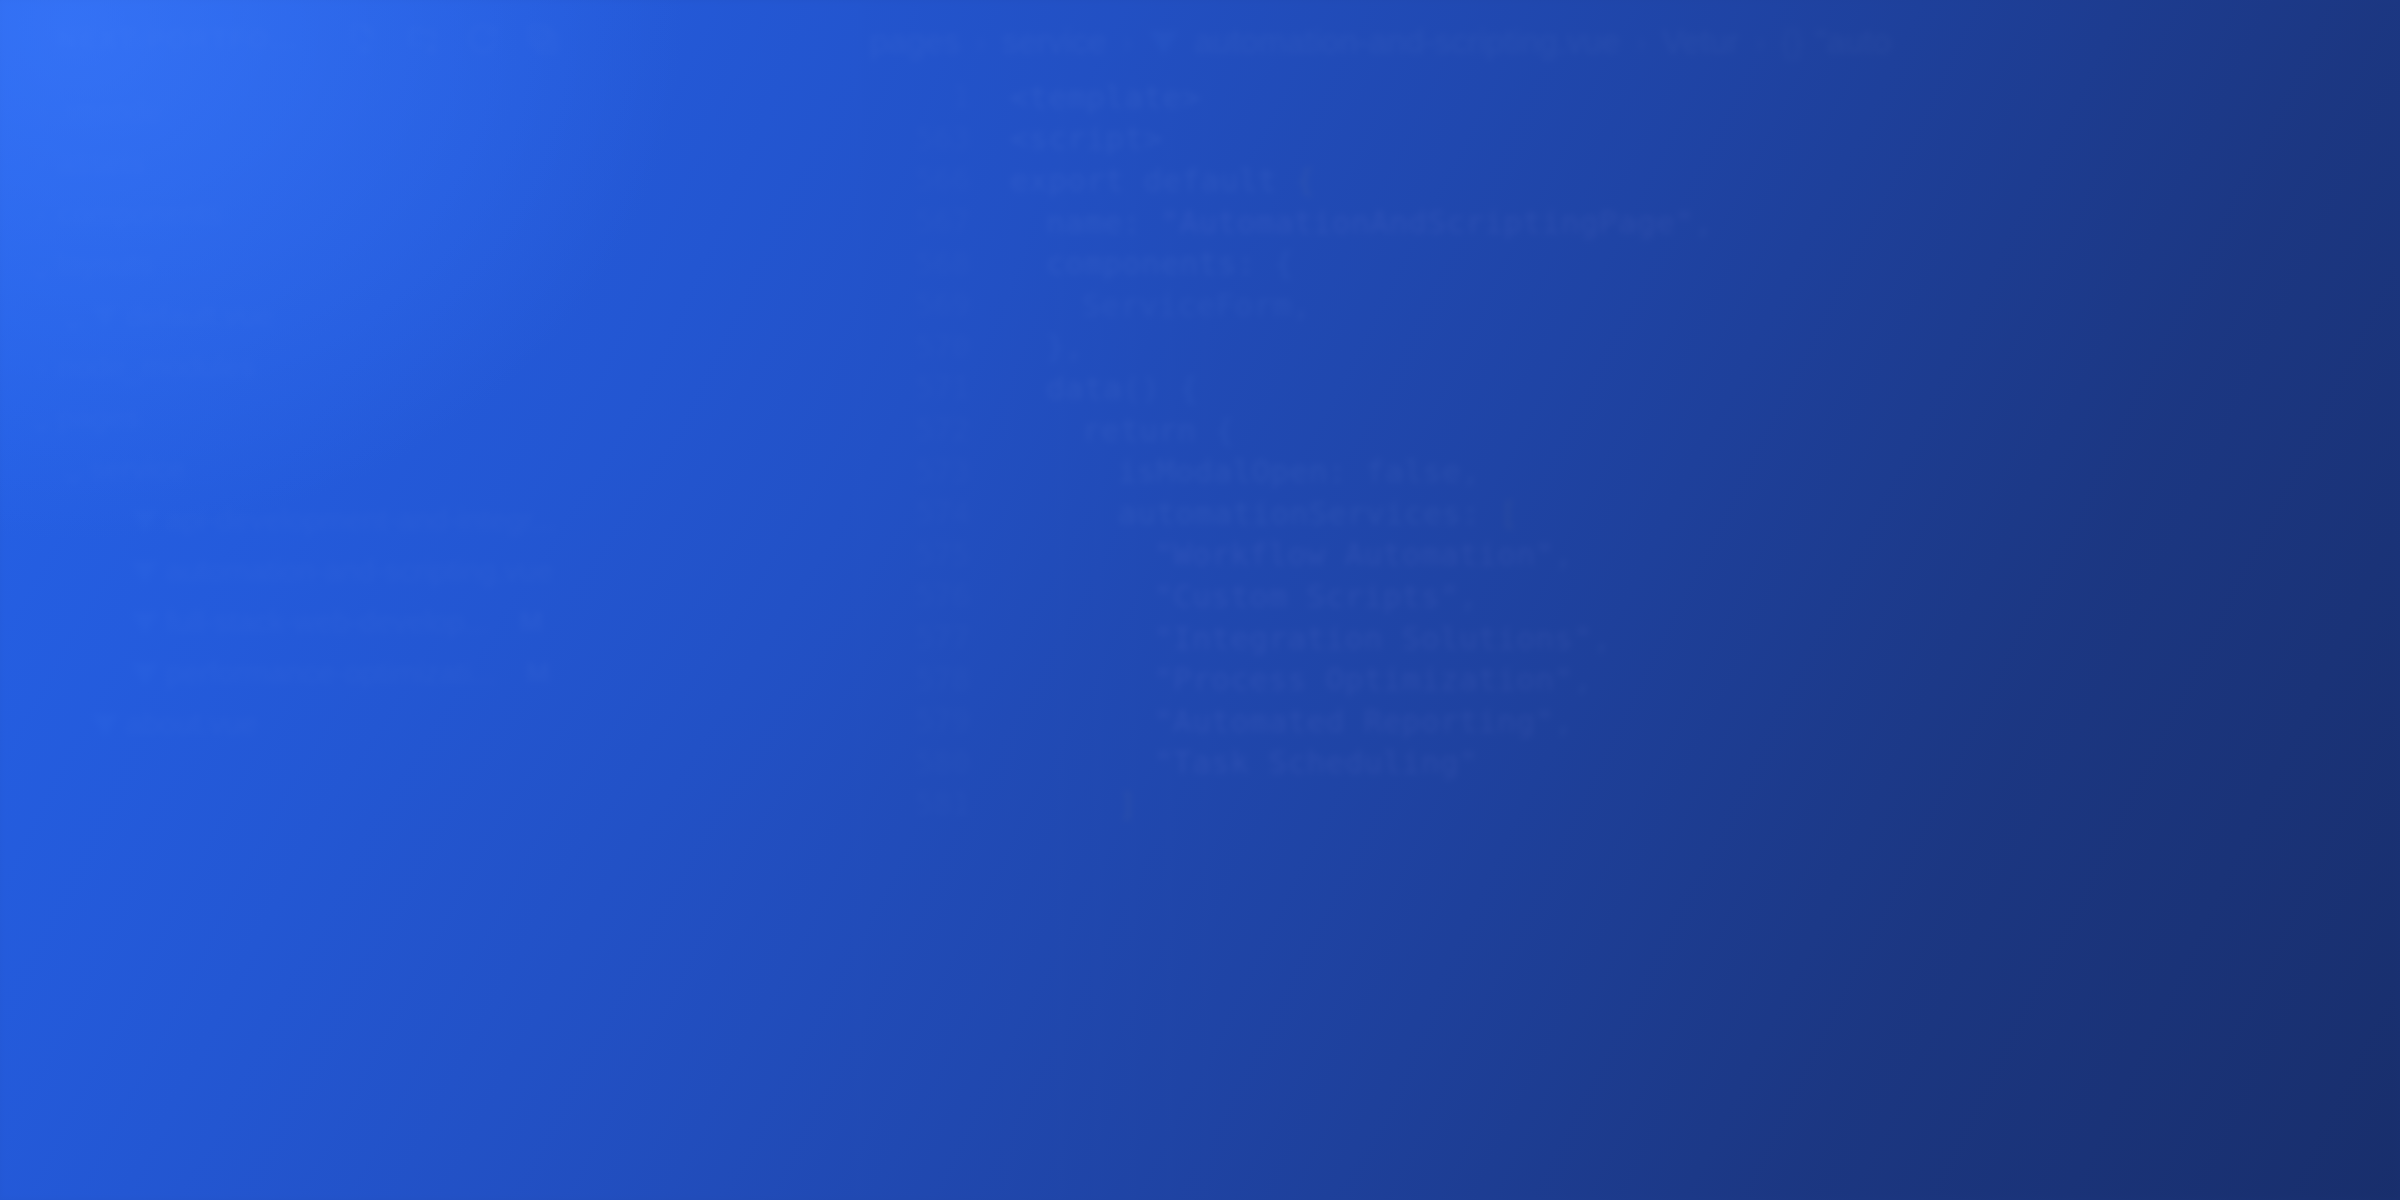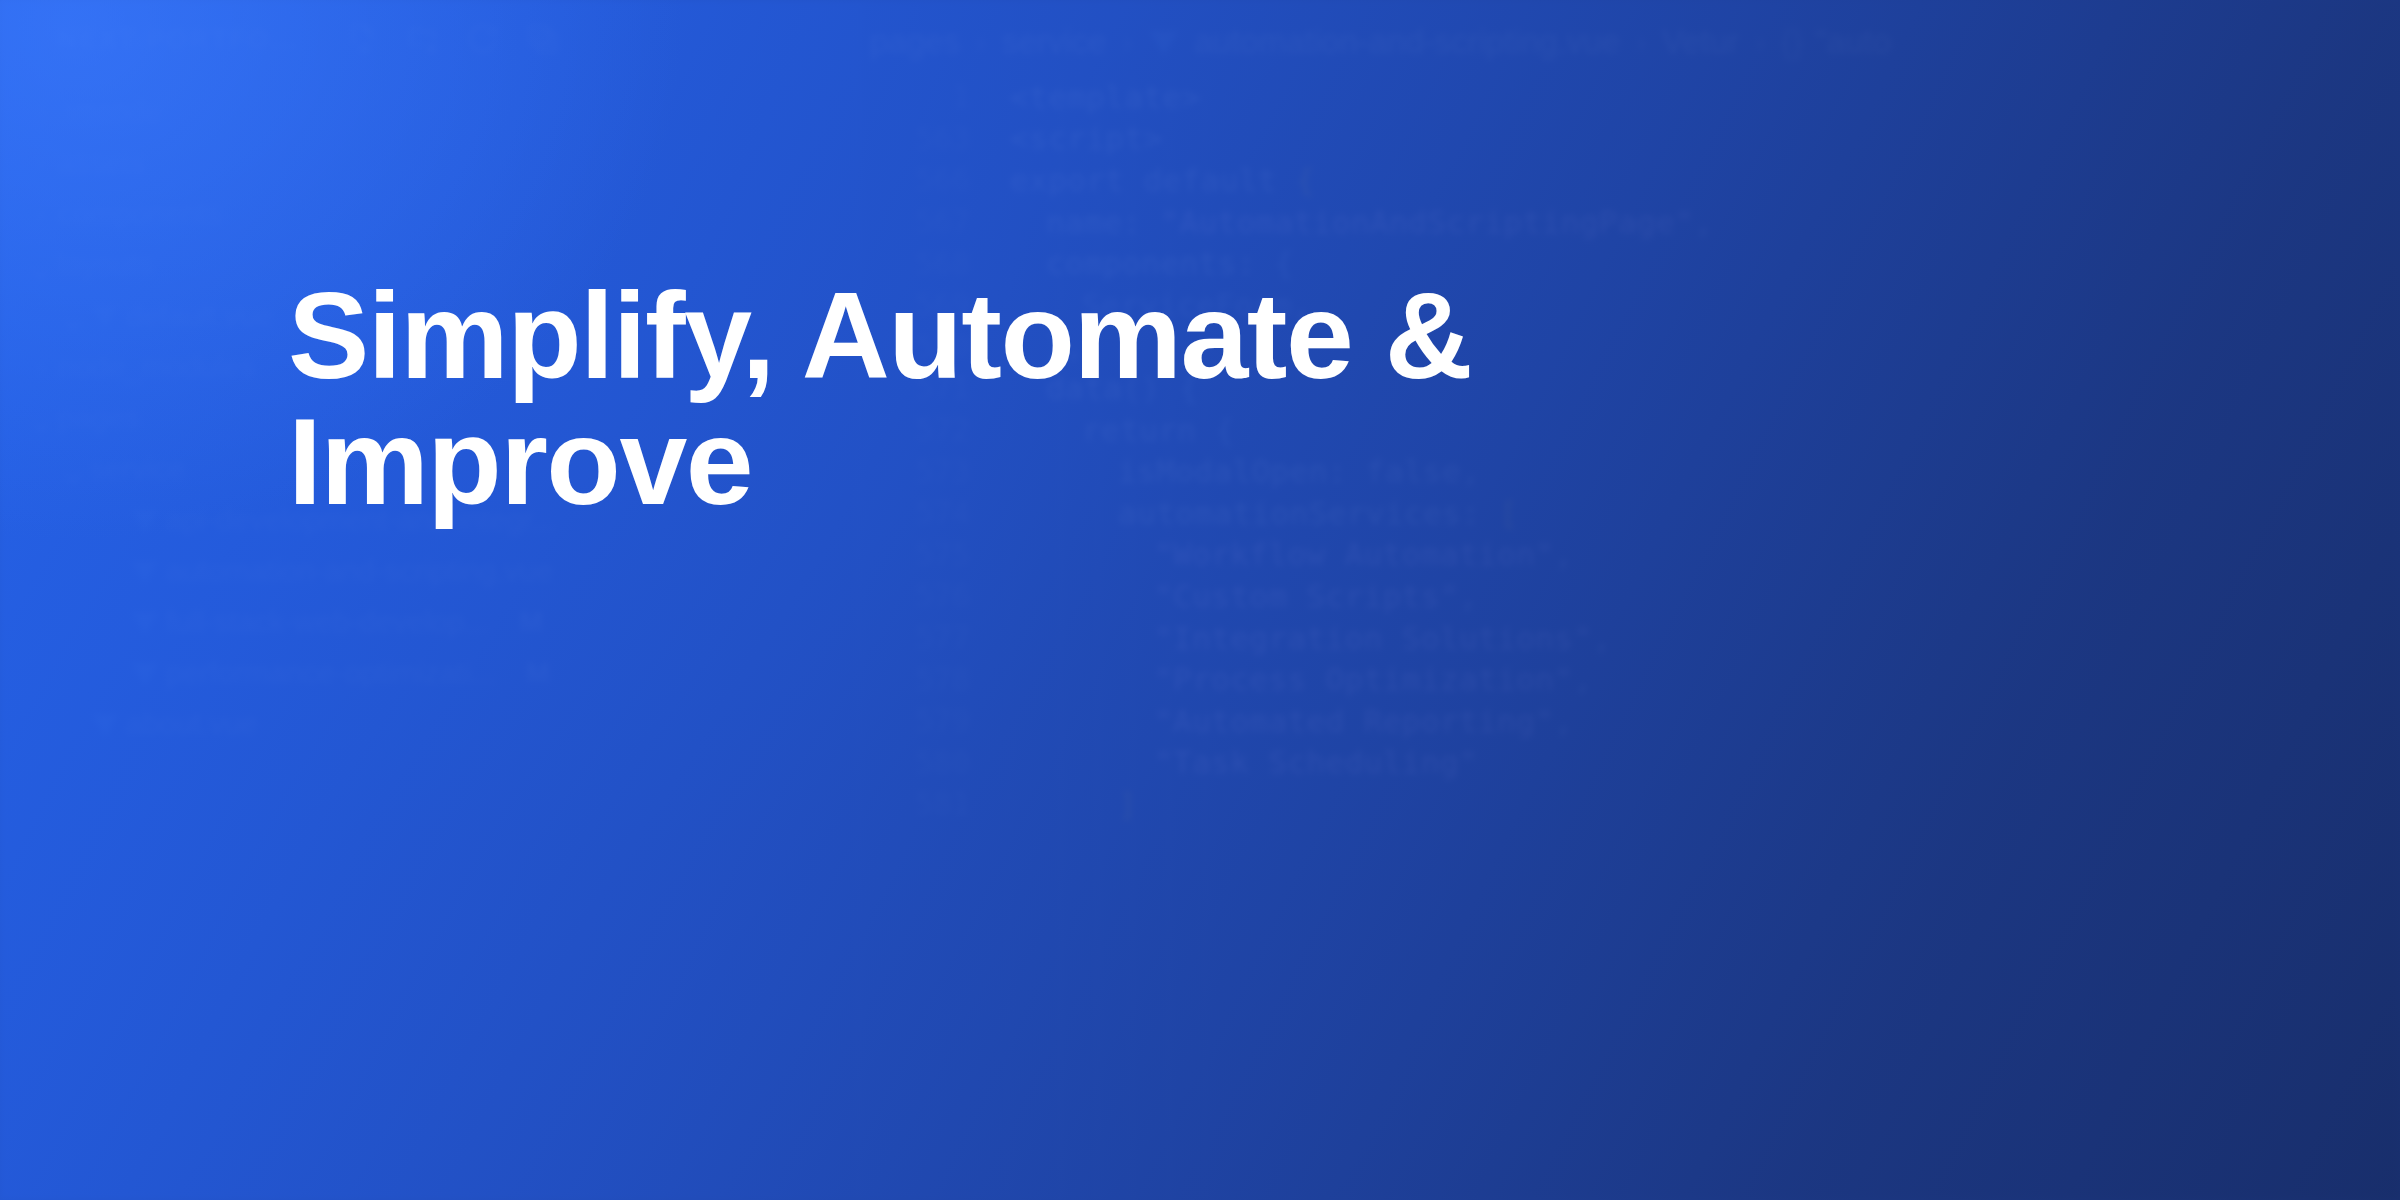--- a/index.html
+++ b/index.html
@@ -404,20 +404,16 @@
           </div>
         </div>
     </div>
   </div>
 
   <div id="overlay"></div>
   <div id="overlay-glow"></div>
 
   <div id="headline">
 
-    <div id="h1">
-      <span class="l1">Simplify, Automate &amp;</span>
-      <span class="l2">Improve</span>
-    </div>
 
   </div>
 
 </div>
 
 </body></html>

